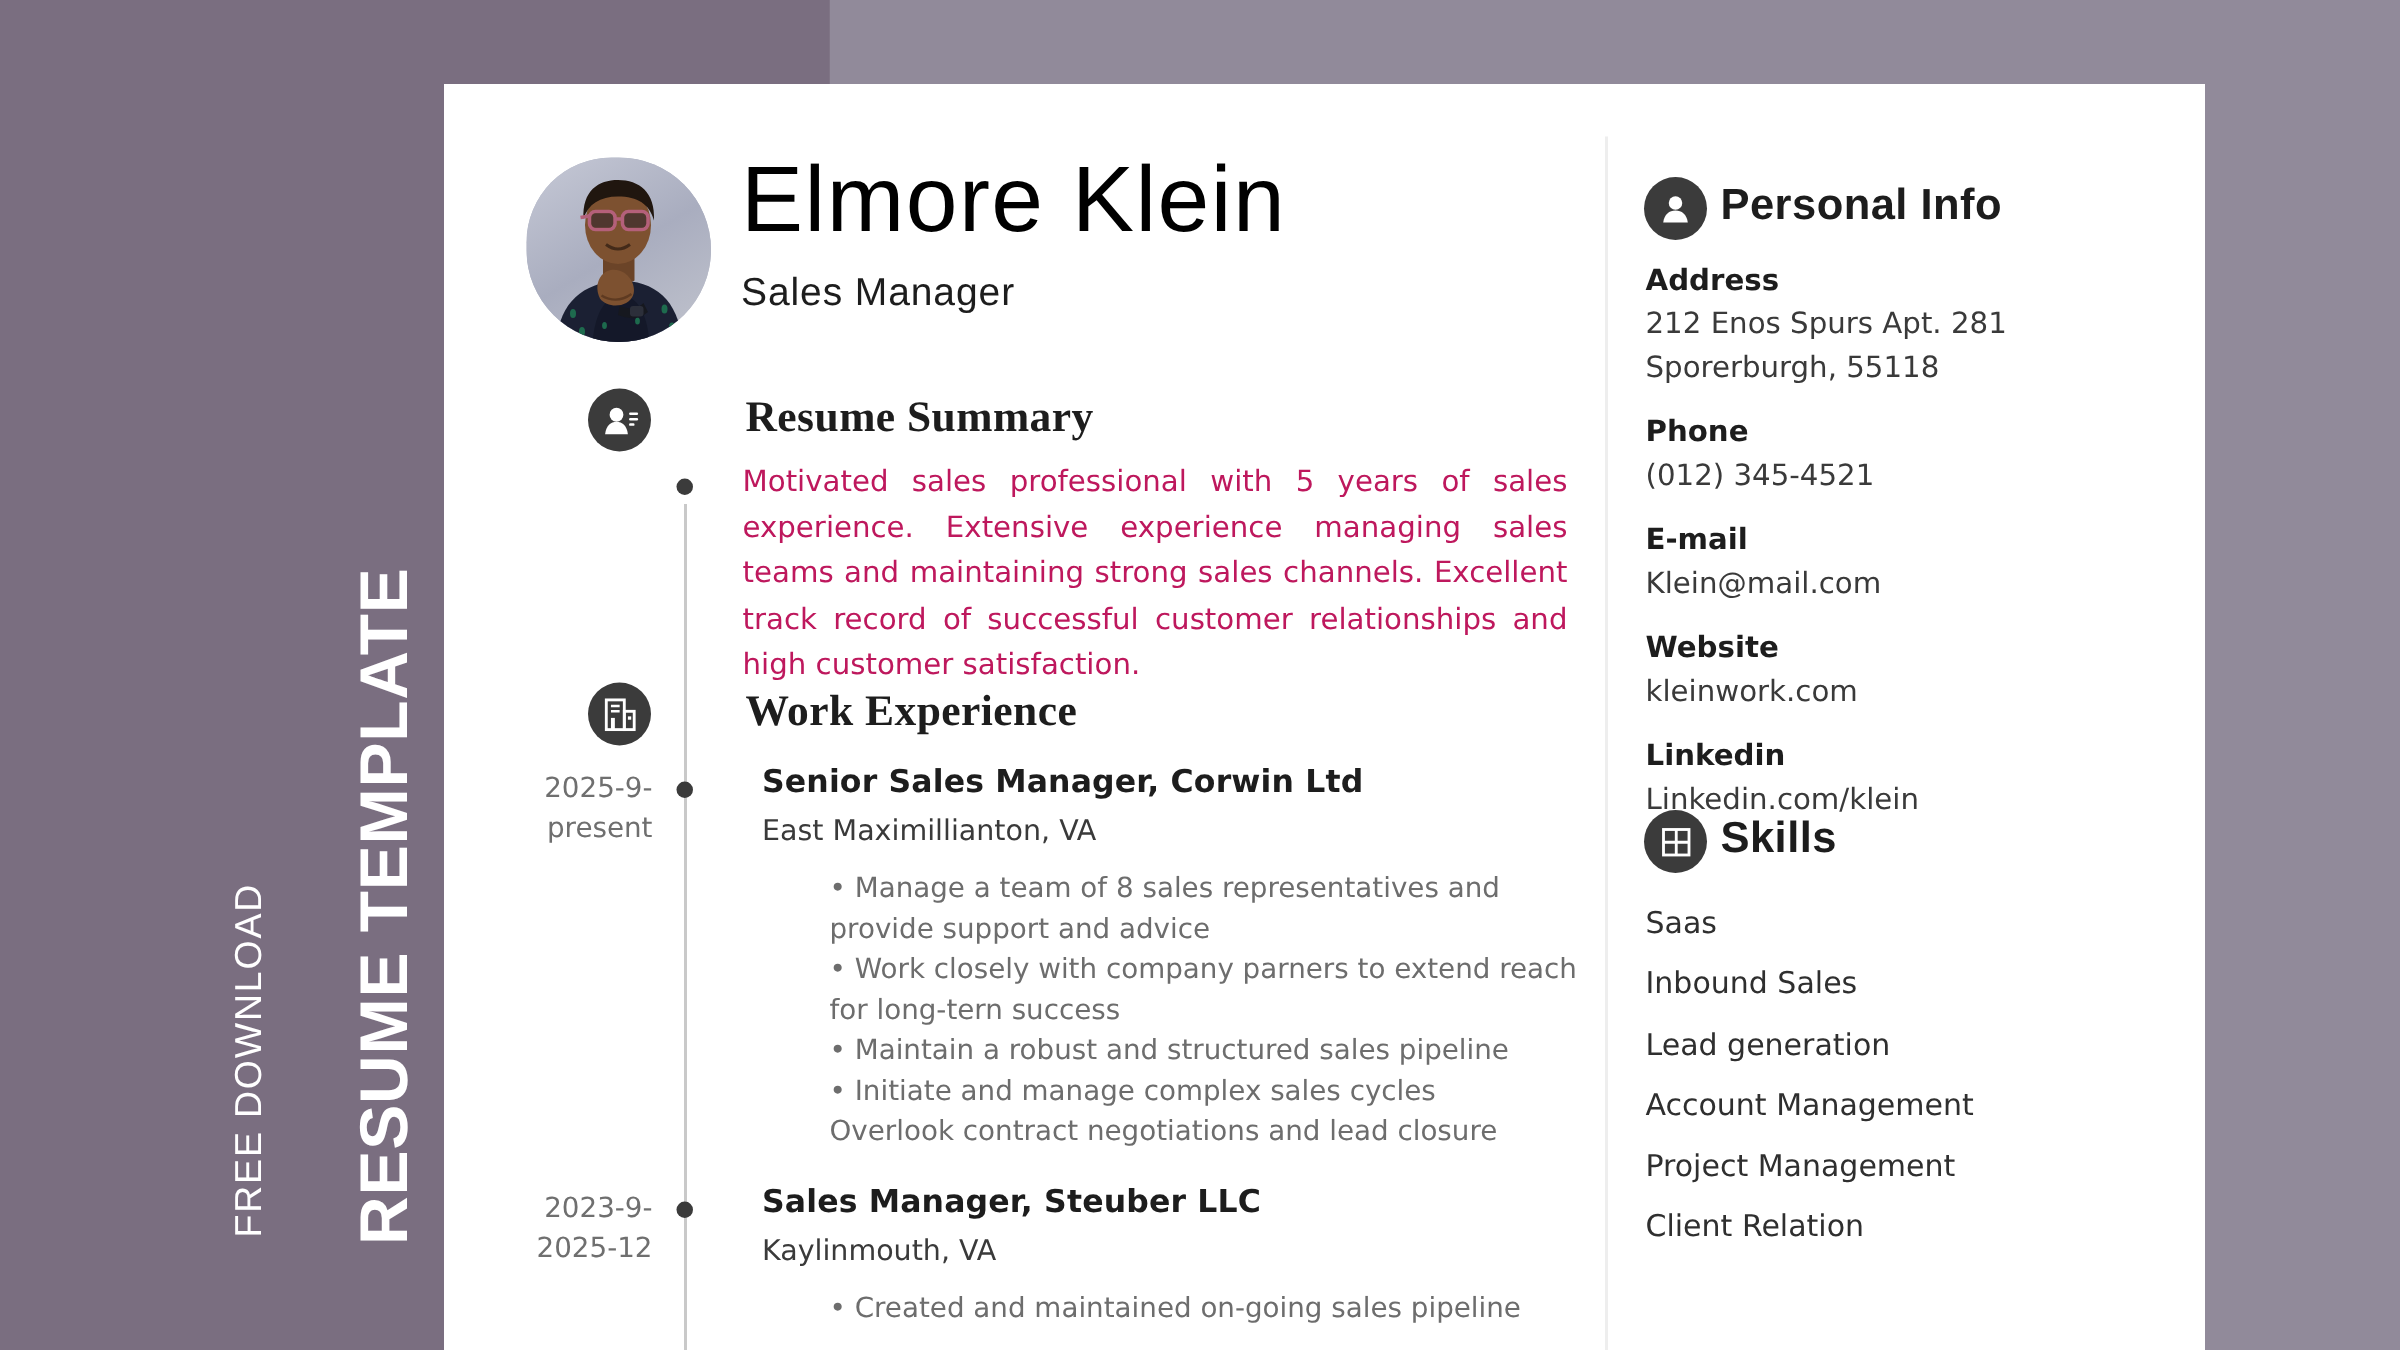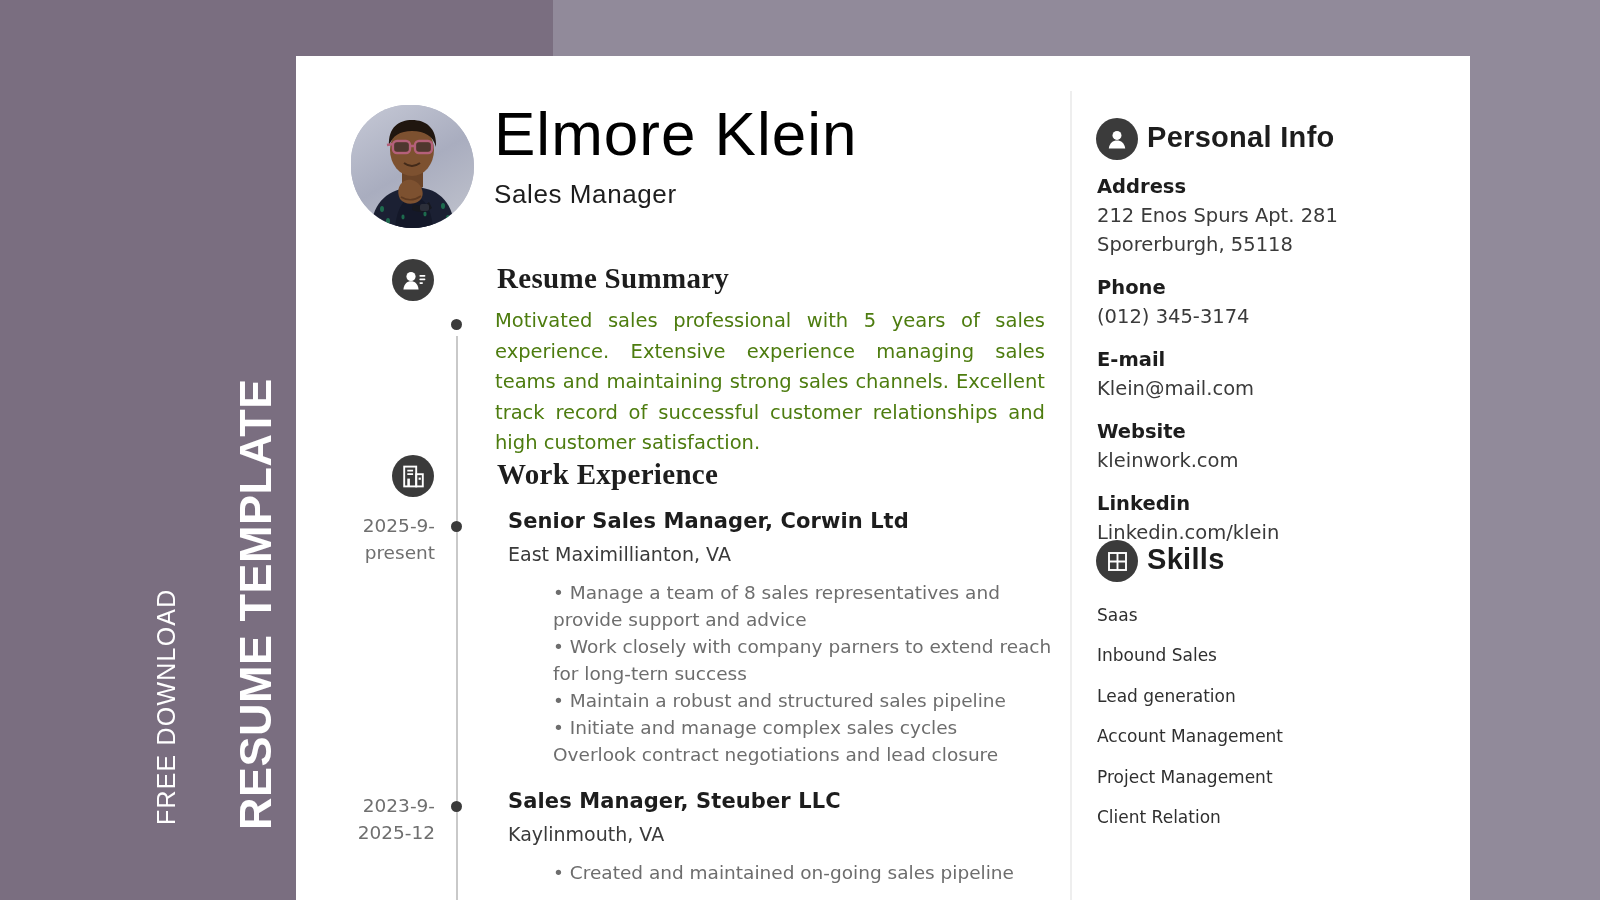--- a/index.html
+++ b/index.html
@@ -96,21 +96,21 @@
     position:absolute; left:105px; top:3px;
     font-family:Liberation Serif, serif;
     font-size:29px; font-weight:700; letter-spacing:0.3px;
     color:#1d1d1d; white-space:nowrap;
   }
   #sec-summary { top:203px; }
   #sec-work { top:399px; }
   
   #summary-body {
     position:absolute; left:199px; top:250px; width:550px;
-    font-size:19.5px; line-height:30.5px; color:#4d7c0f;
+    font-size:19.5px; line-height:30.5px; color:#be185d;
     text-align:justify;
   }
   #summary-dot {
     position:absolute; left:155px; top:263px;
     width:11px; height:11px; border-radius:50%; background:#3b3b3b;
   }
   
   .job { position:absolute; left:0px; width:774px; }
   .job-dot {
     position:absolute; left:155px; width:11px; height:11px;
@@ -160,21 +160,21 @@
   #contact-list { position:absolute; left:1px; top:117px; width:340px; }
   .contact-group { margin-bottom:15px; }
   .contact-label {
     font-size:19.5px; font-weight:700; color:#1d1d1d; line-height:28px;
   }
   .contact-value {
     font-size:19.5px; color:#3a3a3a; line-height:29px;
   }
   #skills-list { position:absolute; left:1px; top:539px; width:340px; }
   .skill-item {
-    font-size:17px; color:#2f2f2f; line-height:40.4px;
+    font-size:20px; color:#2f2f2f; line-height:40.4px;
   }
 </style>
 </head>
 <body>
 
 <div id="backdrop-light"></div>
 <div id="backdrop-dark"></div>
 
 <div id="promo">
   <div class="promo-line" id="promo-sub">FREE DOWNLOAD</div>
@@ -316,21 +316,21 @@
     </div>
 
     <div id="contact-list">
       <div class="contact-group">
         <div class="contact-label">Address</div>
         <div class="contact-value" style="white-space:pre-line">212 Enos Spurs Apt. 281
 Sporerburgh, 55118</div>
       </div>
       <div class="contact-group">
         <div class="contact-label">Phone</div>
-        <div class="contact-value">(012) 345-3174</div>
+        <div class="contact-value">(012) 345-4521</div>
       </div>
       <div class="contact-group">
         <div class="contact-label">E-mail</div>
         <div class="contact-value">Klein@mail.com</div>
       </div>
       <div class="contact-group">
         <div class="contact-label">Website</div>
         <div class="contact-value">kleinwork.com</div>
       </div>
       <div class="contact-group">

